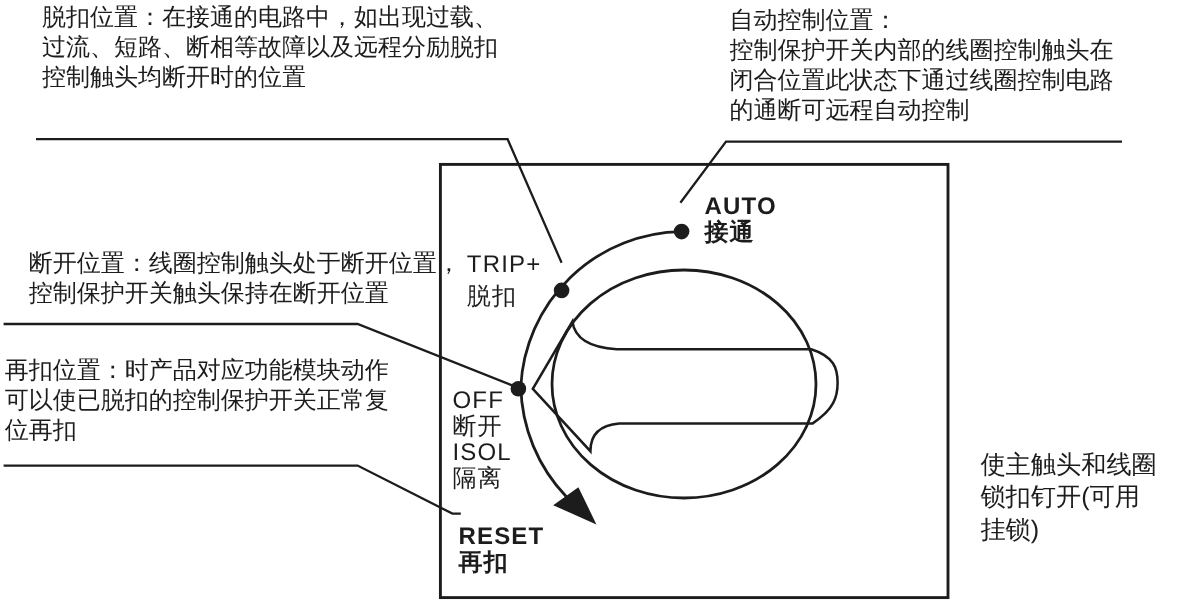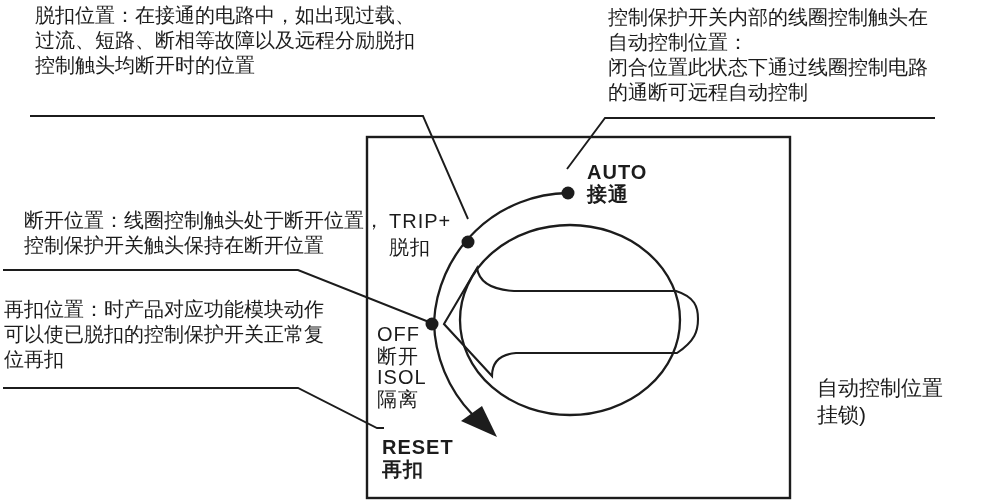--- a/index.html
+++ b/index.html
@@ -48,39 +48,40 @@
     </g>
   </svg>
 
   <div class="note" style="left:35px; top:3px;">
     <div>脱扣位置：在接通的电路中，如出现过载、</div>
     <div>过流、短路、断相等故障以及远程分励脱扣</div>
     <div>控制触头均断开时的位置</div>
   </div>
 
   <div class="note" style="left:608px; top:5px;">
+    <div>自动控制位置：</div>
     <div>控制保护开关内部的线圈控制触头在</div>
-    <div>自动控制位置：</div>
     <div>闭合位置此状态下通过线圈控制电路</div>
     <div>的通断可远程自动控制</div>
   </div>
 
   <div class="note" style="left:4px; top:208px;margin-left:20px;">
     <div>断开位置：线圈控制触头处于断开位置，</div>
     <div>控制保护开关触头保持在断开位置</div>
   </div>
 
   <div class="note" style="left:4px; top:297px;">
     <div>再扣位置：时产品对应功能模块动作</div>
     <div>可以使已脱扣的控制保护开关正常复</div>
     <div>位再扣</div>
   </div>
 
   <div class="note note-padlock" style="left:817px; top:374px;">
-    <div>自动控制位置</div>
+    <div>使主触头和线圈</div>
+    <div>锁扣钉开(可用</div>
     <div>挂锁)</div>
   </div>
 
   <div class="poslabel lh22" style="left:587px; top:161px;">
     <div>AUTO</div>
     <div>接通</div>
   </div>
 
   <div class="poslabel lh26" style="left:389px; top:208px;">
     <div>TRIP+</div>

